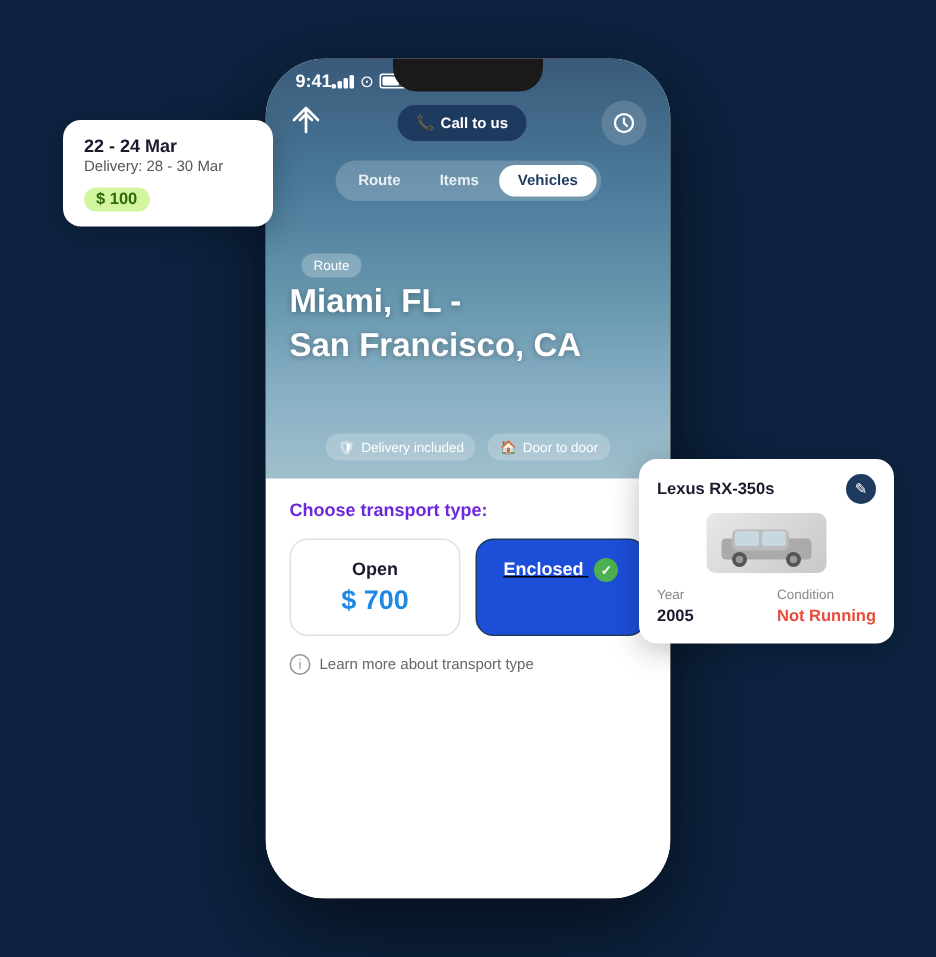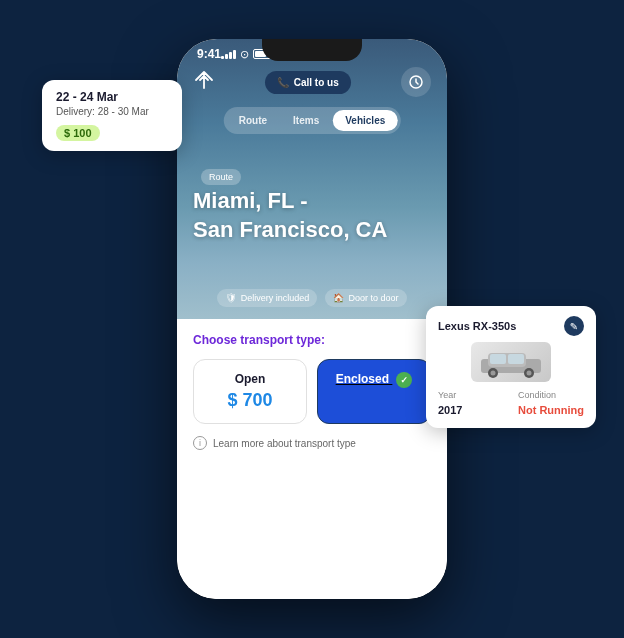--- a/index.html
+++ b/index.html
@@ -466,21 +466,21 @@
         <circle cx="53" cy="28" r="5" fill="#555"></circle>
         <circle cx="53" cy="28" r="2.5" fill="#999"></circle>
         <rect x="14" y="9" width="16" height="10" rx="2" fill="#cce4f0" opacity="0.7"></rect>
         <rect x="32" y="9" width="16" height="10" rx="2" fill="#cce4f0" opacity="0.7"></rect>
       </svg>
     </div>
   </div>
   <div class="vc-details">
     <div class="vc-detail-item">
       <label>Year</label>
-      <span>2017</span>
+      <span>2005</span>
     </div>
     <div class="vc-detail-item">
       <label>Condition</label>
       <span class="not-running">Not Running</span>
     </div>
   </div>
 </div>
 
 <div class="phone">
   <div class="notch"></div>

